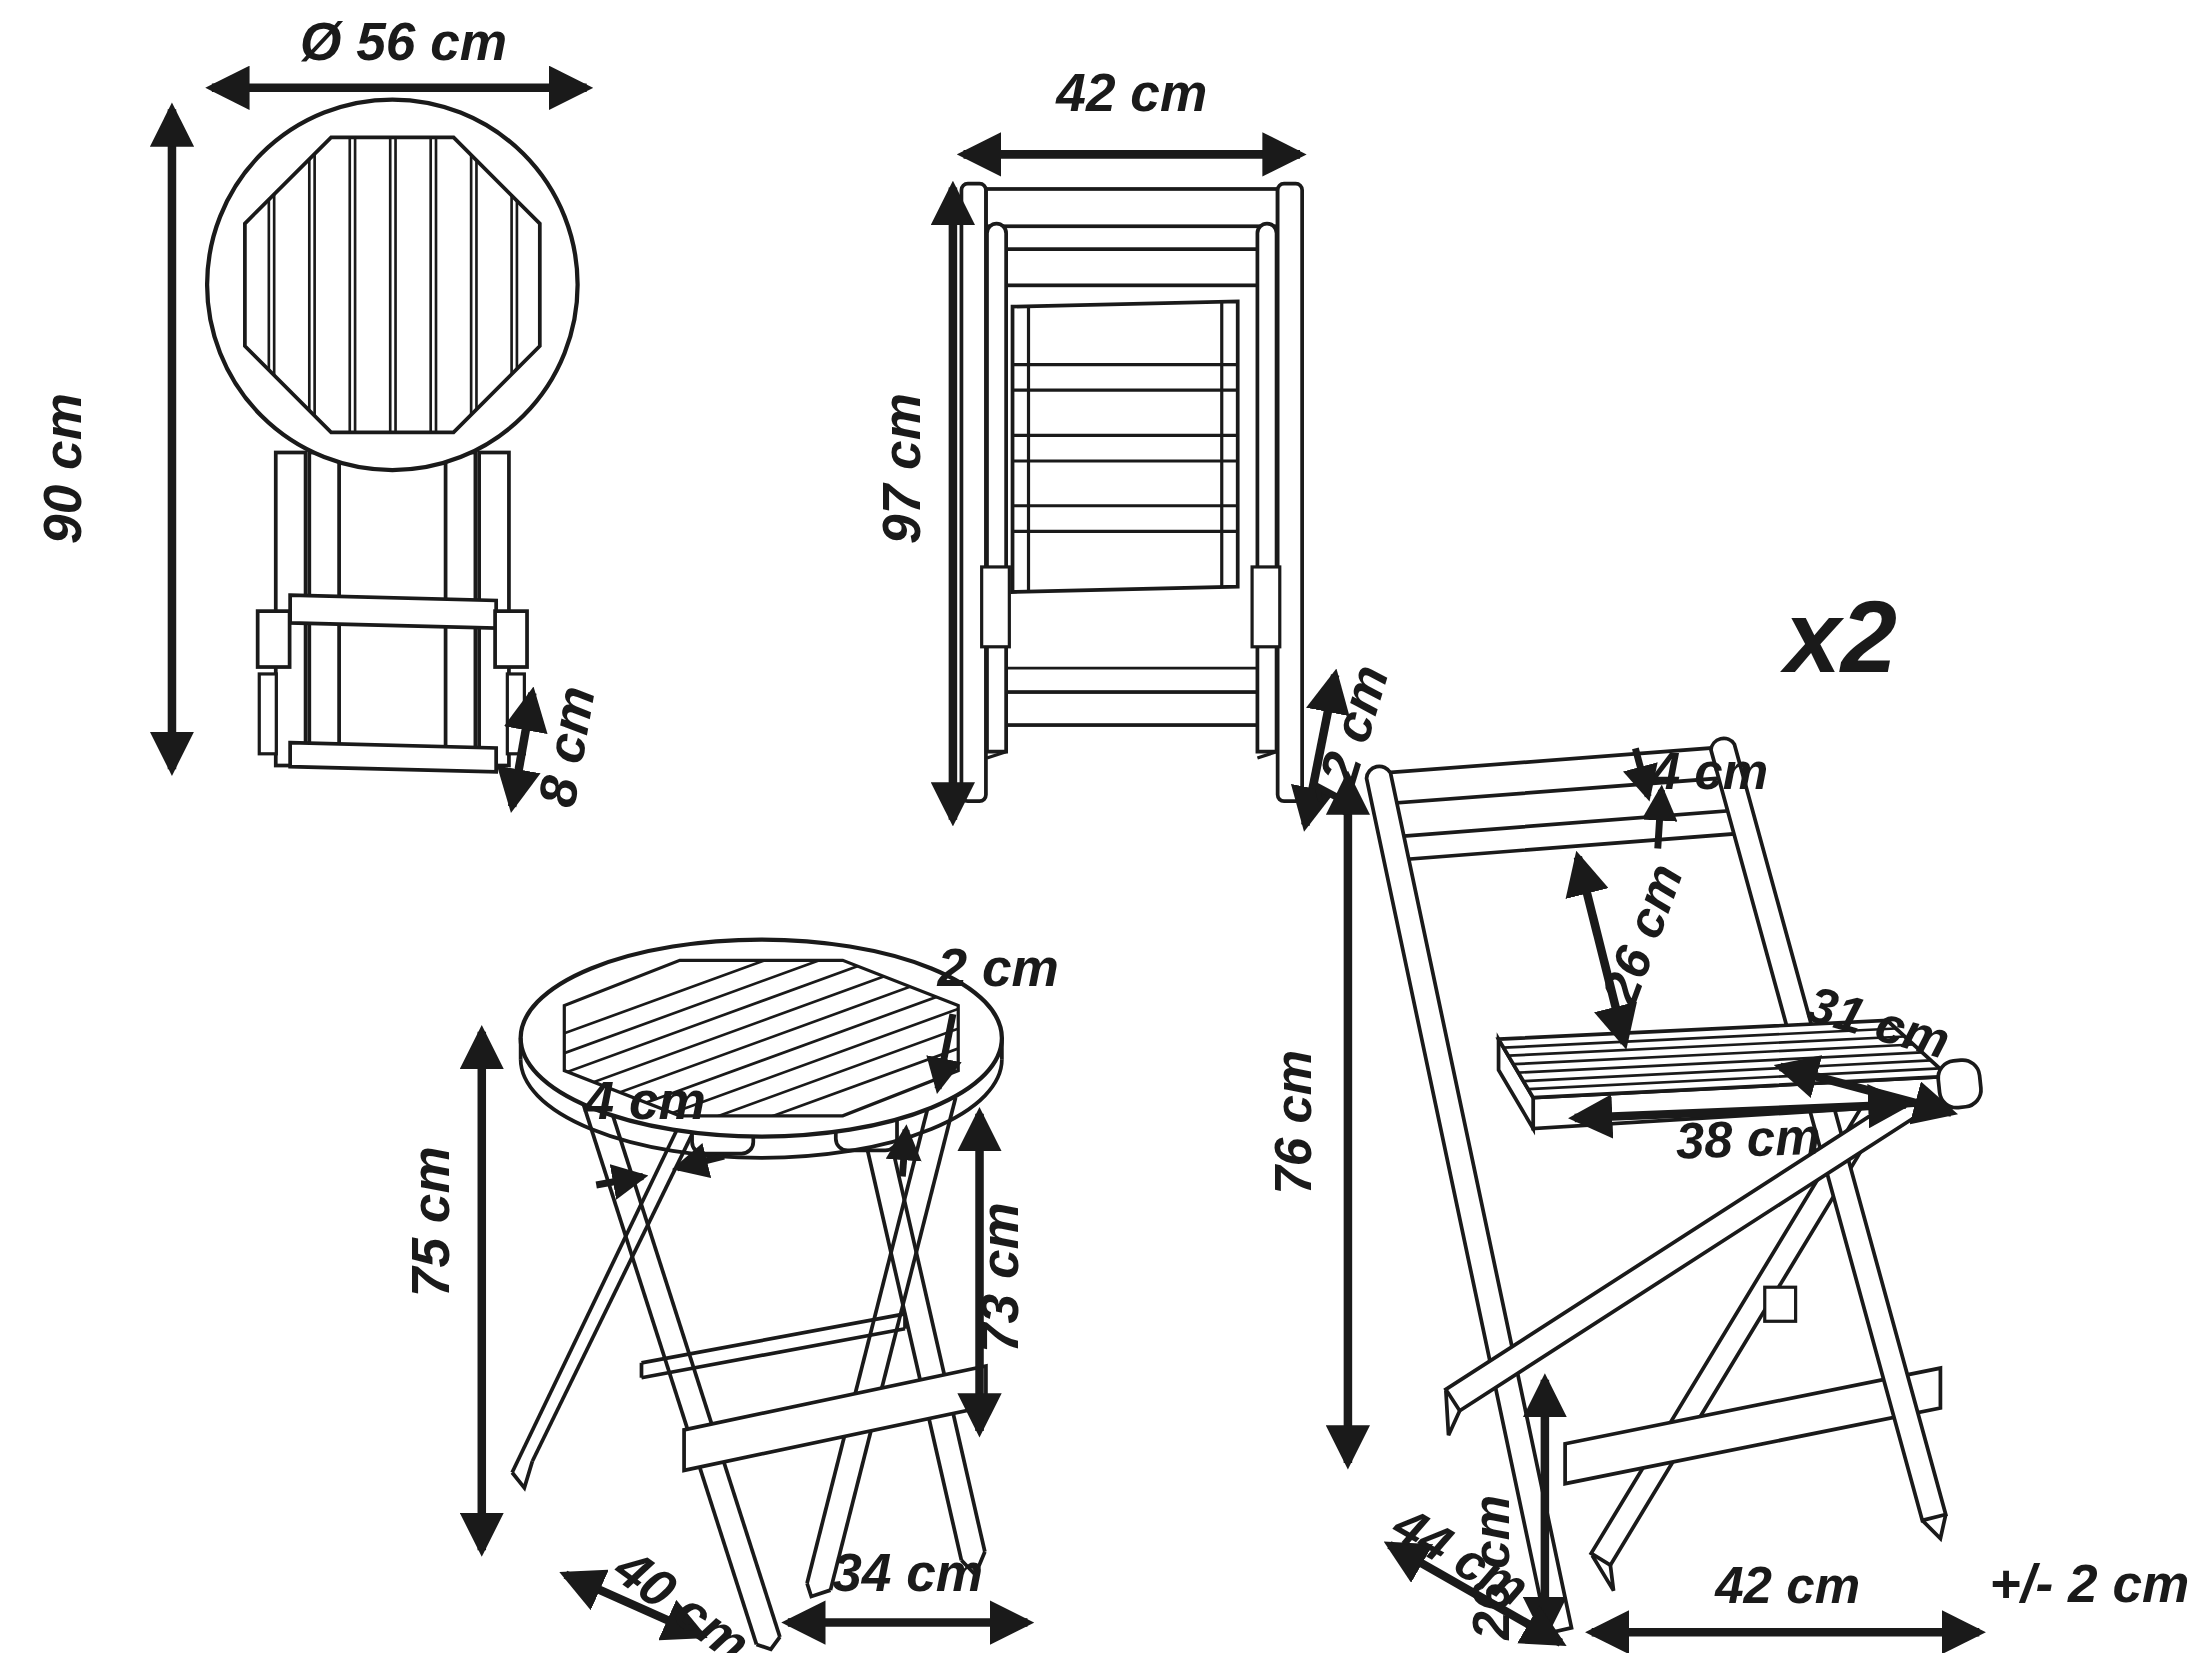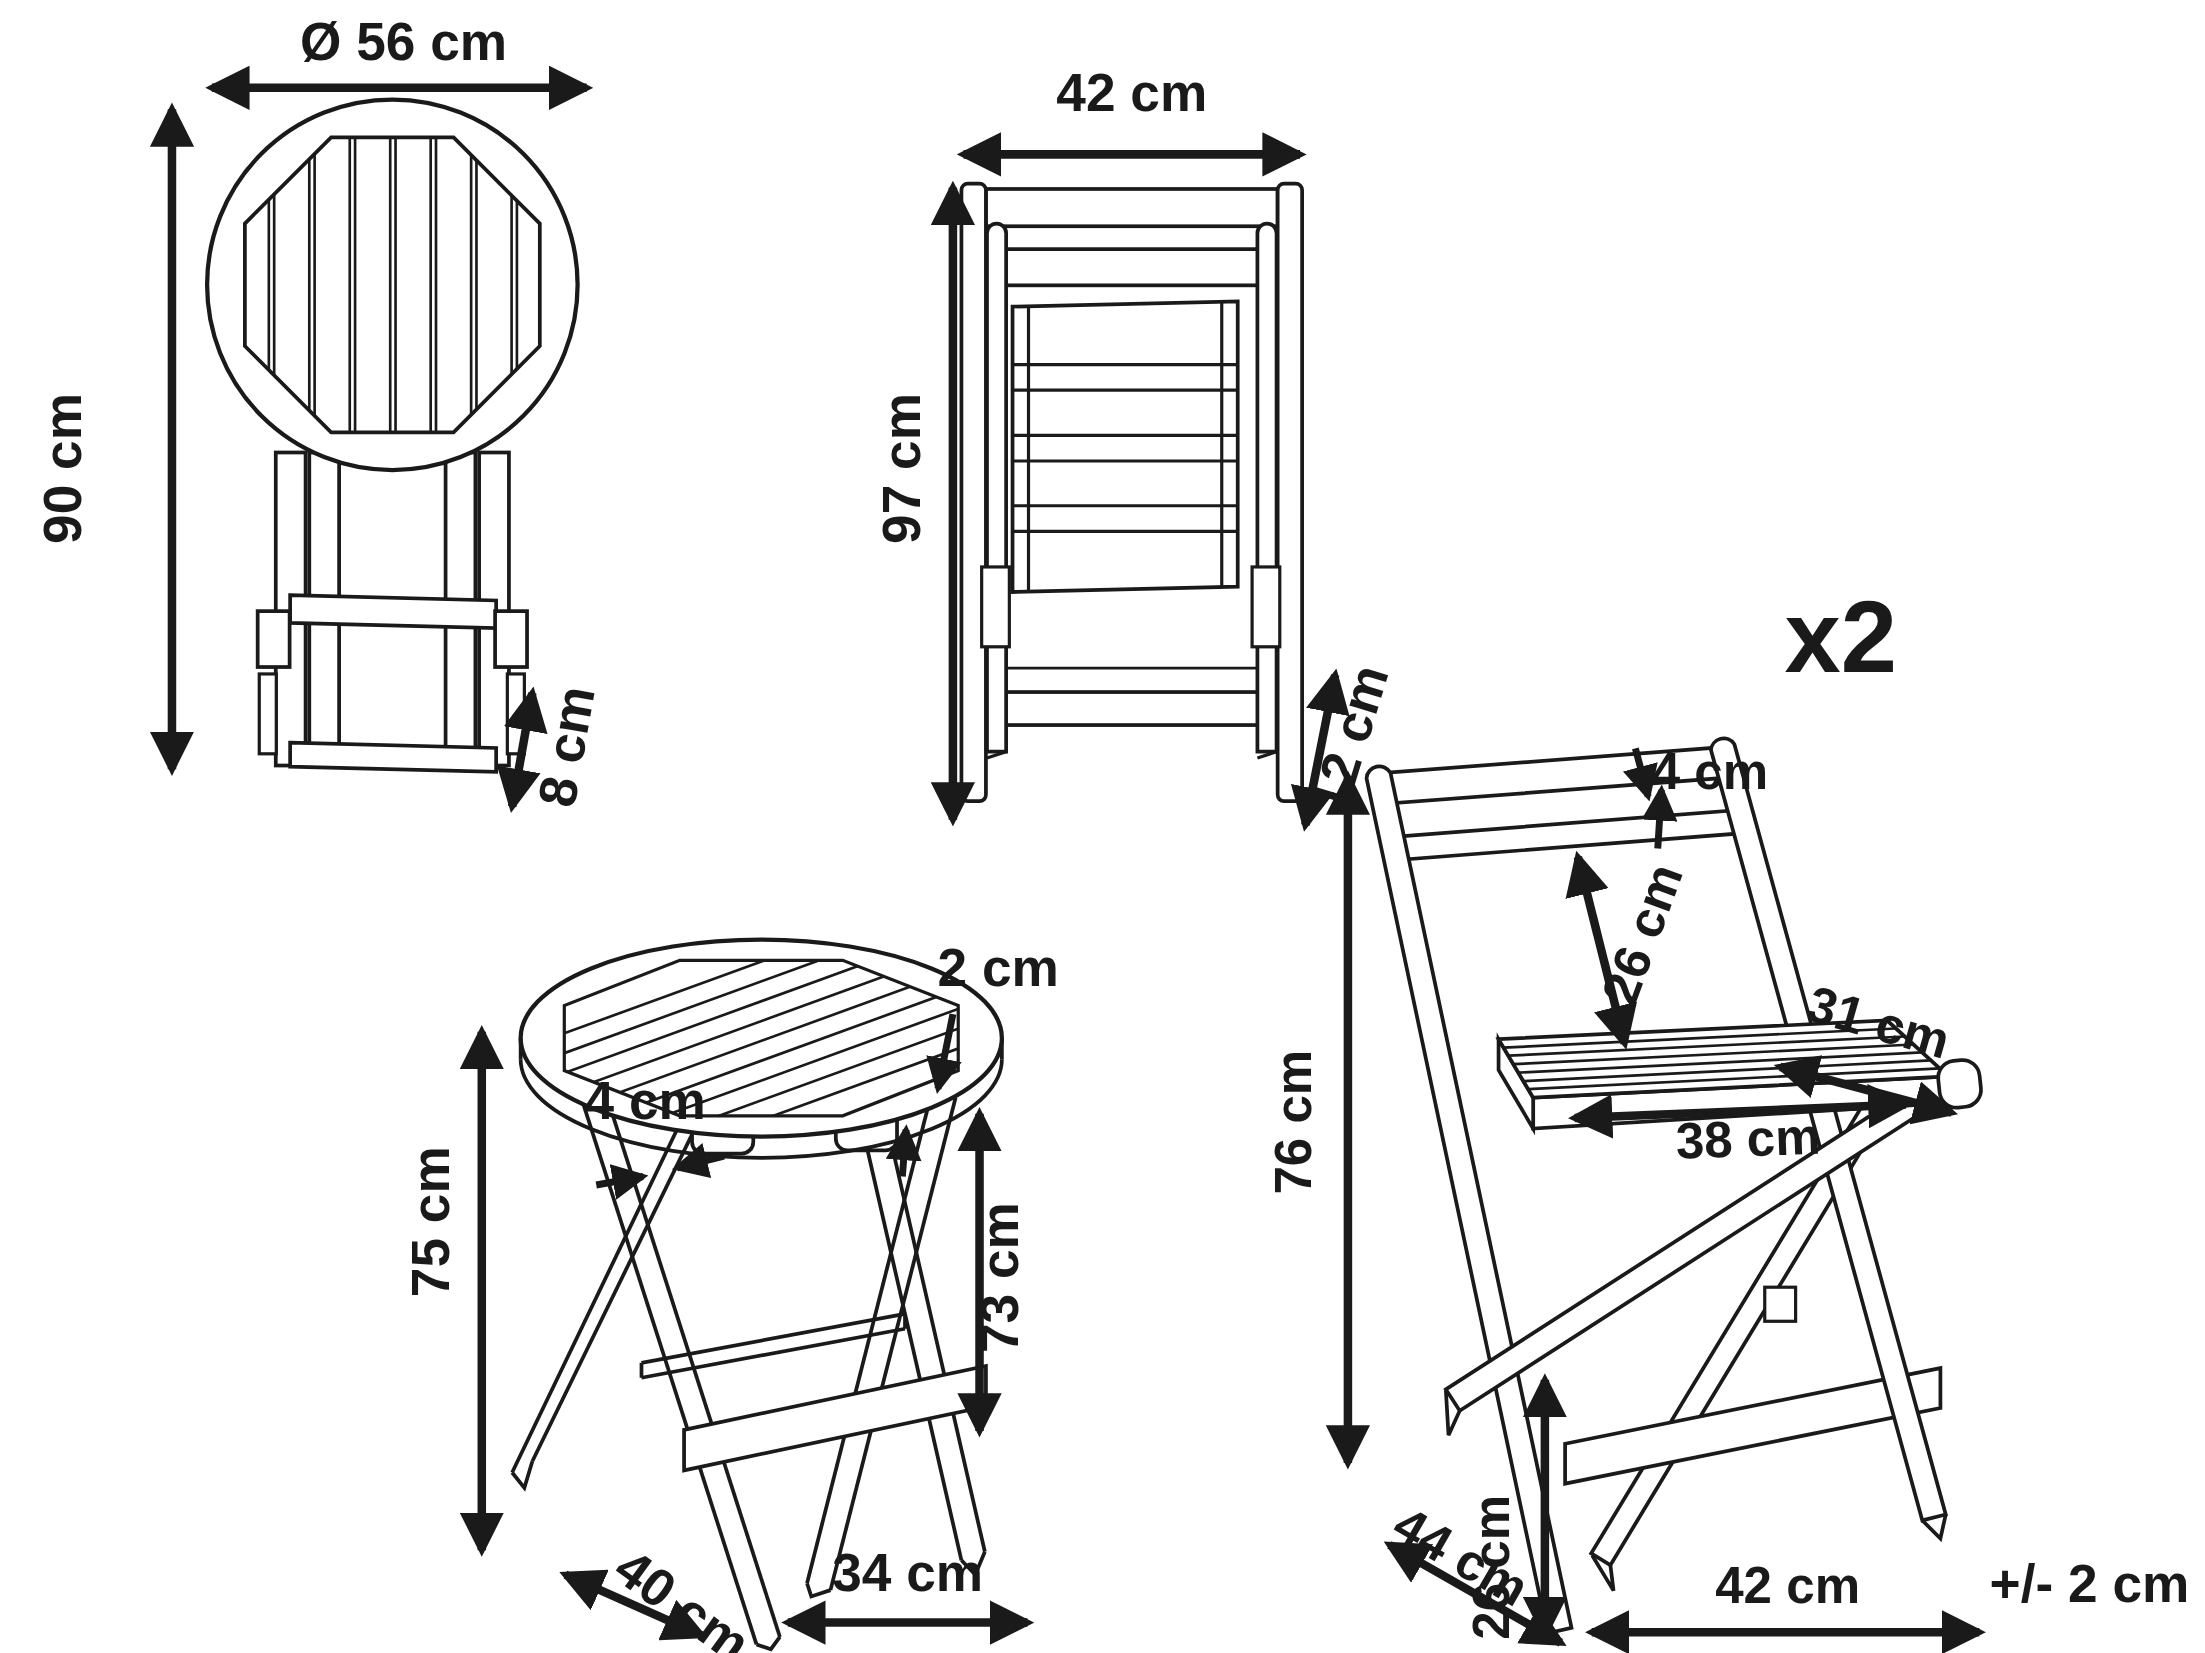--- a/index.html
+++ b/index.html
@@ -1,16 +1,16 @@
 <!DOCTYPE html>
 <html style="font-size:8.5px"><head>
 <meta charset="utf-8">
 <style>
   html,body{margin:0;padding:0;background:#ffffff;}
-  .page{width:100%;background:#ffffff;}
+  .page{width:100%;background:#ffffff;font-style:italic;}
   svg{display:block;width:100%;height:auto;}
   .ln{stroke:#1a1a1a;fill:none;}
   .part{stroke:#1a1a1a;fill:#ffffff;}
   .dimline{stroke:#1a1a1a;fill:none;stroke-width:16;}
   .ptr{stroke:#1a1a1a;fill:none;stroke-width:13;}
   .lbl{font-family:"Liberation Sans","DejaVu Sans",sans-serif;font-weight:bold;
        font-size:100px;fill:#1a1a1a;text-anchor:middle;}
   .lbl-sm{font-size:96px;}
   .lbl-xl{font-size:190px;}
 </style>

